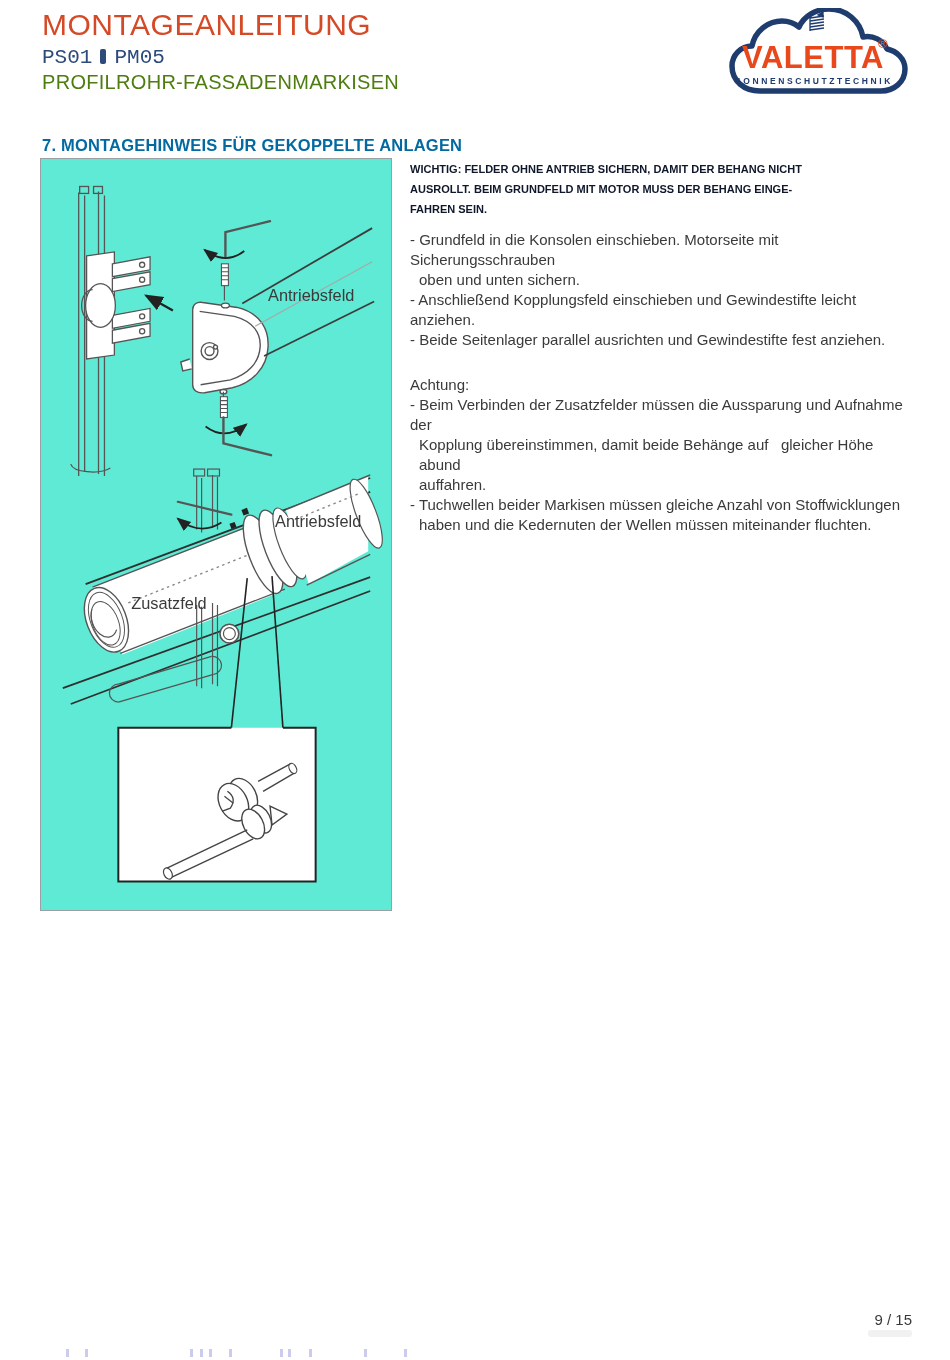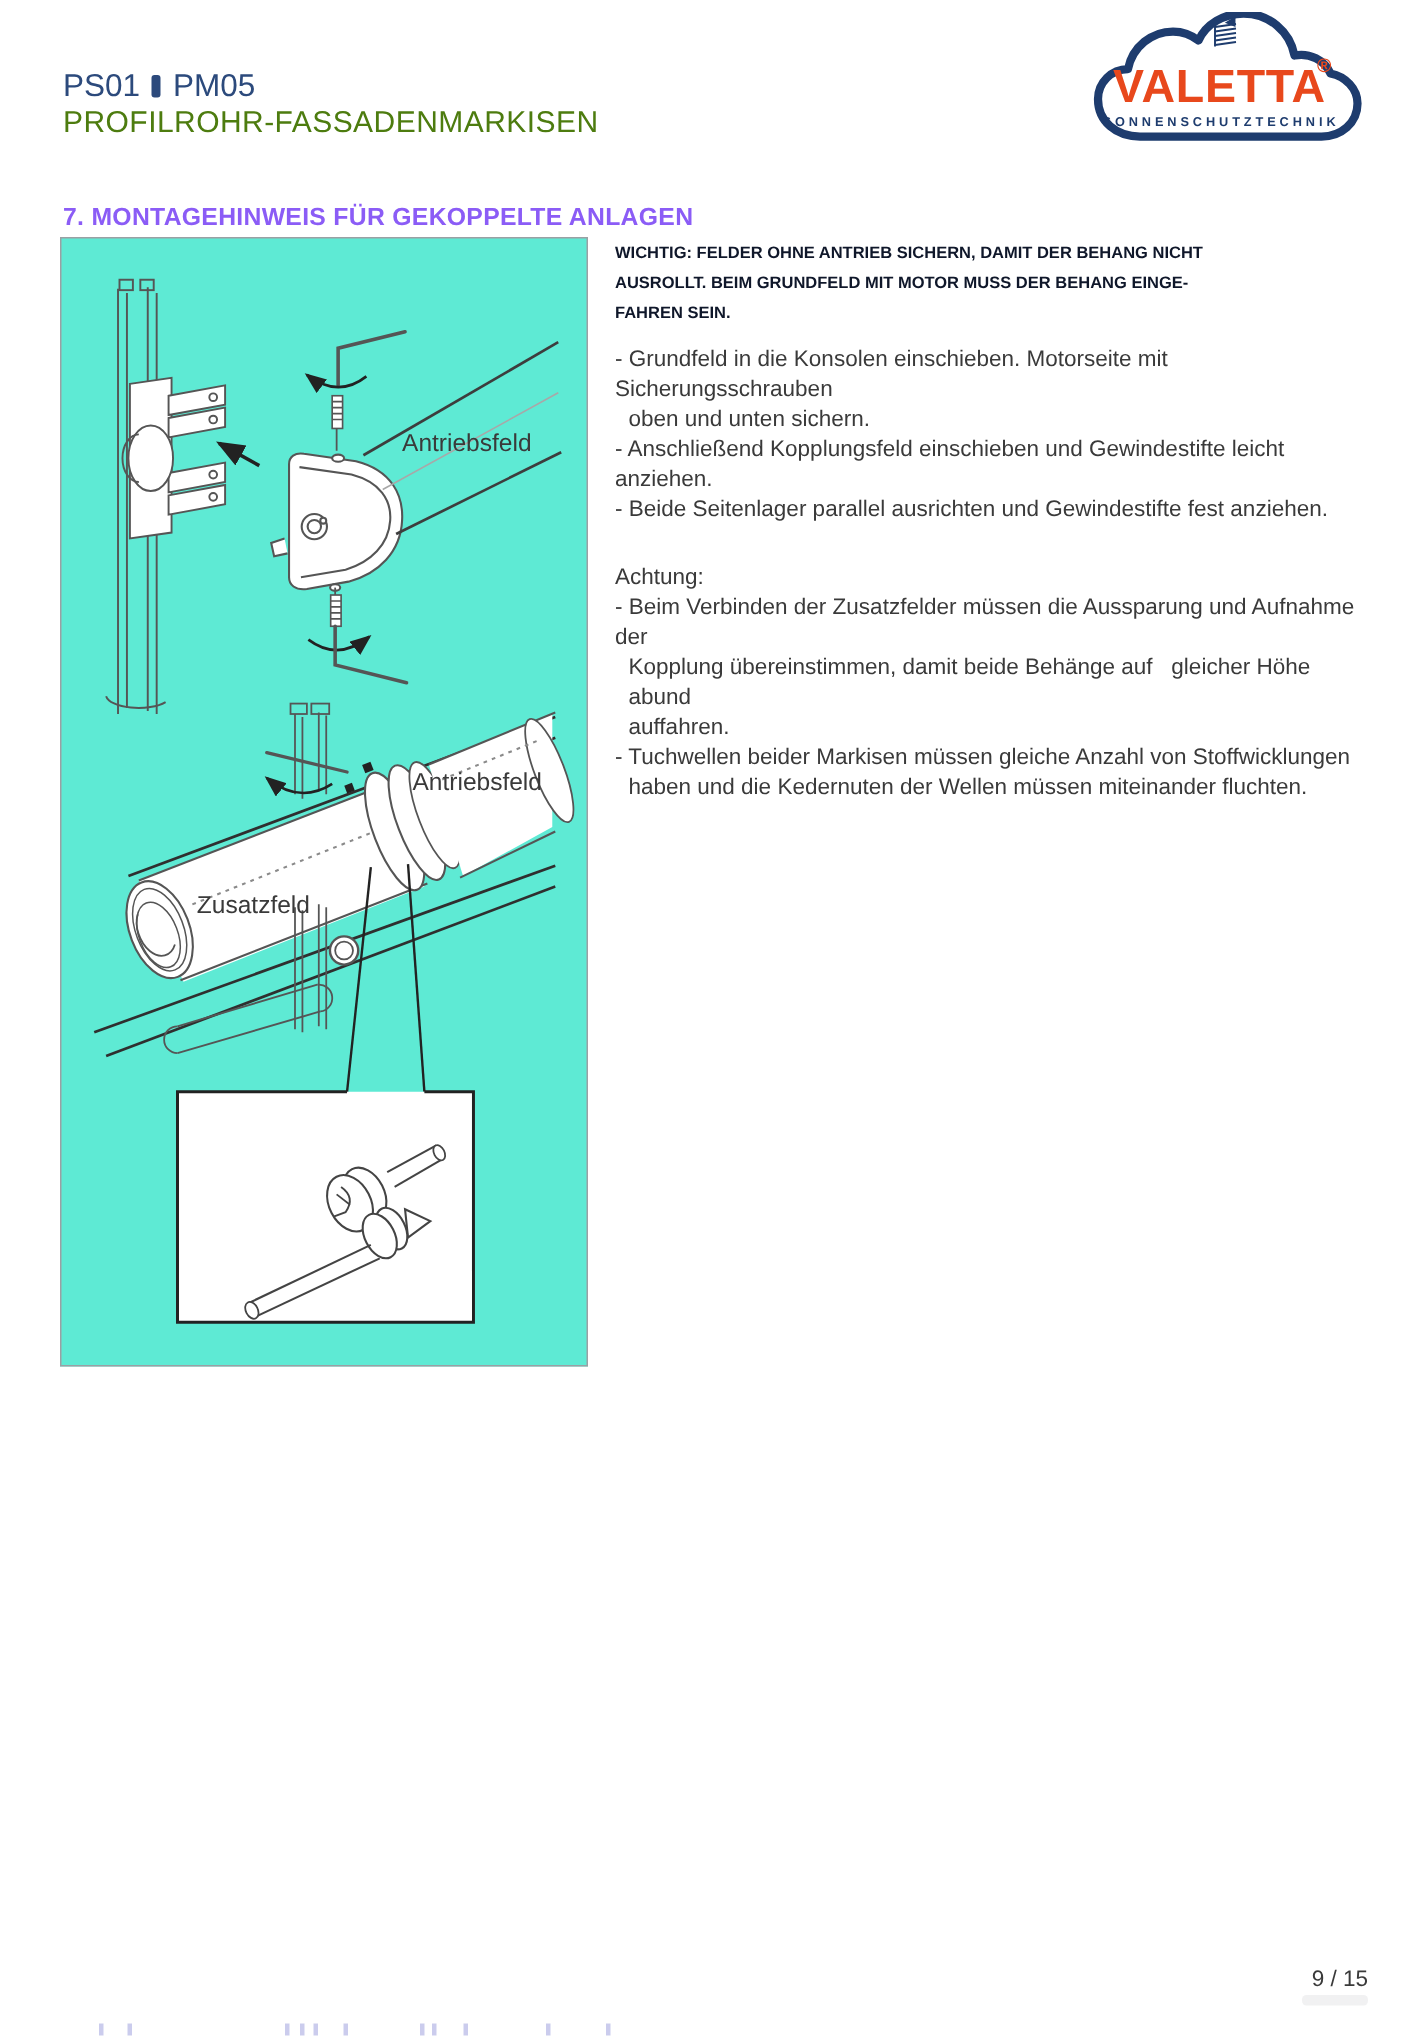--- a/index.html
+++ b/index.html
@@ -3,31 +3,31 @@
 <meta charset="utf-8">
 <style>
   * { margin:0; padding:0; box-sizing:border-box; }
   html,body { width:950px; height:1360px; background:#ffffff;
     font-family:"Liberation Sans", sans-serif; }
   .page { position:relative; width:950px; height:1360px; background:#fff; overflow:hidden; }
 
   
   .title { position:absolute; left:42px; top:8px; font-size:30px; color:#d54a26;
     font-weight:400; letter-spacing:0.5px; }
-  .codes { position:absolute; left:42px; top:46px; font-size:21px; color:#2c4a7c; }
+  .codes { position:absolute; left:42px; top:46px; font-size:21px; color:#2c4a7c;font-family:Liberation Mono, monospace; }
   .codes .bar { display:inline-block; width:6px; height:15px; background:#2c4a7c;
     border-radius:2px; margin:0 8px; vertical-align:-1px; }
   .subtitle { position:absolute; left:42px; top:71px; font-size:20px; color:#4d7c0f;
     letter-spacing:0.3px; }
 
   .logo { position:absolute; top:8px; right:33px; width:197px; height:94px; }
 
   
   .section-title { position:absolute; left:42px; top:136px; font-size:16.5px;
-    font-weight:600; color:#8b5cf6; letter-spacing:0.2px; }
+    font-weight:600; color:#0369a1; letter-spacing:0.2px; }
 
   
   .figure { position:absolute; left:40px; top:158px; width:352px; height:753px;
     border:1.5px solid #9aa0a4; background:#5eead4; }
   .figure svg { display:block; }
   .fig-label { font-size:16.5px; fill:#3a3a3a; font-family:"Liberation Sans", sans-serif; }
 
   
   .rightcol { position:absolute; left:410px; top:159px; width:505px; color:#3a3a3a; }
   .line { font-size:15px; line-height:20px; white-space:pre-wrap; }
@@ -41,20 +41,21 @@
   .scan-tick { position:absolute; top:1349px; width:3px; height:8px;
     background:rgba(140,142,215,0.45); }
   .scan-smudge { position:absolute; top:1330px; left:868px; width:44px; height:7px;
     background:rgba(190,190,195,0.22); border-radius:3px; }
 </style>
 </head>
 <body>
 
 <div class="page">
 
+  <div class="title">MONTAGEANLEITUNG</div>
   <div class="codes"><span>PS01</span><span class="bar"></span><span>PM05</span></div>
   <div class="subtitle">PROFILROHR-FASSADENMARKISEN</div>
 
   <svg class="logo" viewBox="0 0 197 94">
     <path d="M32 38 C35 23 48 13 62 13 C68 13 74 15 79 19 C84 8 96 1 109 1 C126 1 140 13 143 29 C153 27 163 32 167 41 C177 43 185 51 185 61 C185 74 174 83 161 83 L40 83 C24 83 12 73 12 58 C12 47 21 38 32 38 Z" fill="#ffffff" stroke="#1e3c6e" stroke-width="5.5" stroke-linejoin="round"></path>
     <g stroke="#1e3c6e" stroke-width="1.3" fill="none">
       <path d="M90 10 L104 8"></path>
         <path d="M90 13 L104 11"></path>
         <path d="M90 16 L104 14"></path>
       <path d="M90 19 L104 17"></path>

